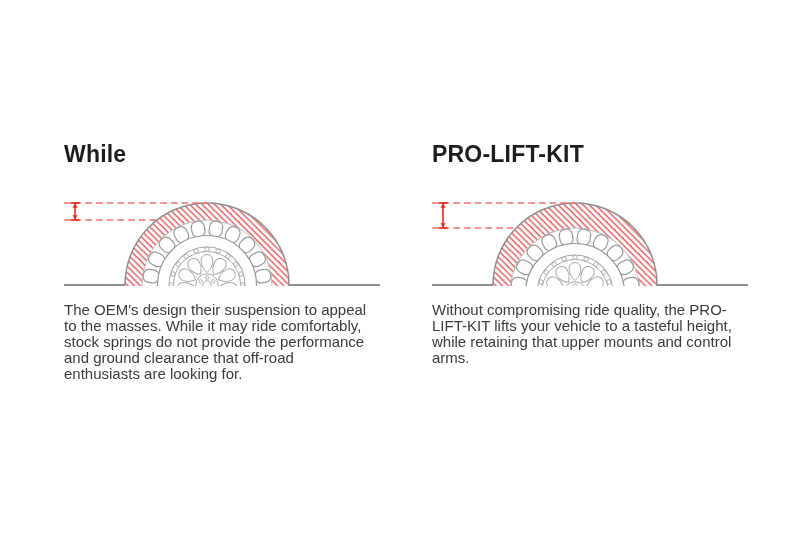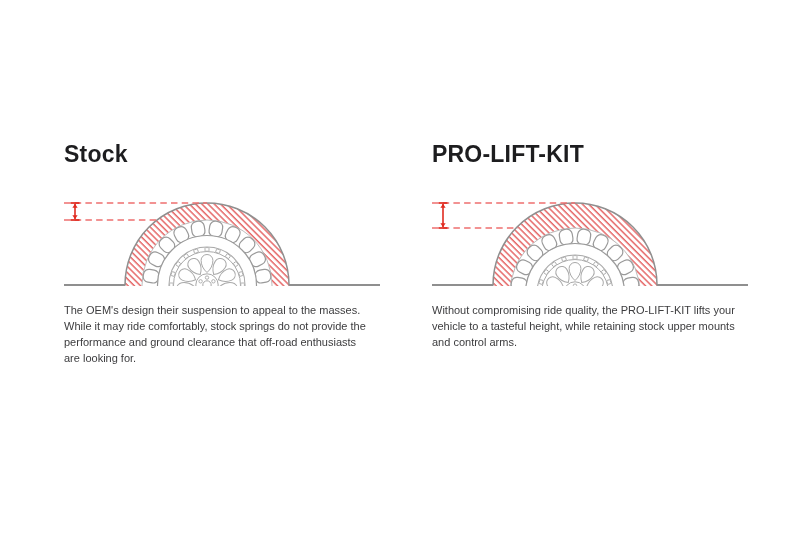--- a/index.html
+++ b/index.html
@@ -11,30 +11,30 @@
   .panel-left{left:64px;}
   .panel-right{left:432px;}
   .panel h2{
     margin:0;font-size:23px;line-height:24px;font-weight:700;
     color:#1d1d1f;letter-spacing:0.2px;
   }
   .diagram{position:absolute;top:50px;left:0;width:316px;height:97px;}
   .diagram svg{display:block;}
   .panel p{
     position:absolute;top:160px;left:0;margin:0;width:308px;
-    font-size:11px;line-height:16px;color:#3c3c3e;font-weight:400;
+    font-size:15px;line-height:16px;color:#3c3c3e;font-weight:400;
   }
 </style>
 </head>
 <body>
 
 <div class="canvas">
 
   <section class="panel panel-left">
-    <h2>Stock</h2>
+    <h2>While</h2>
     <div class="diagram">
       <svg id="diagram-0" width="316" height="97" viewBox="0 0 316 97">
           <defs>
             <clipPath id="clip-0">
               <rect x="0" y="0" width="316" height="93.9"></rect>
             </clipPath>
             <pattern id="hatch-0" patternUnits="userSpaceOnUse" width="4.4" height="4.4" patternTransform="rotate(-45)">
               <line x1="1" y1="0" x2="1" y2="4.4" stroke="#e25757" stroke-width="1.35"></line>
             </pattern>
           </defs>
@@ -206,16 +206,16 @@
           </g>
           <line x1="0" y1="11" x2="143" y2="11" stroke="#ee6f6f" stroke-width="1.6" stroke-dasharray="6.5 4.2"></line>
           <line x1="0" y1="36" x2="86.05086938724202" y2="36" stroke="#ee6f6f" stroke-width="1.6" stroke-dasharray="6.5 4.2"></line>
           <line x1="6.5" y1="11" x2="15.5" y2="11" stroke="#e02b20" stroke-width="1.7"></line>
           <line x1="6.5" y1="36" x2="15.5" y2="36" stroke="#e02b20" stroke-width="1.7"></line>
           <line x1="11" y1="12" x2="11" y2="35" stroke="#e02b20" stroke-width="1.6"></line>
           <path d="M 11 11.8 l -2.6 4 l 5.2 0 Z" fill="#e02b20"></path>
           <path d="M 11 35.2 l -2.6 -4 l 5.2 0 Z" fill="#e02b20"></path>
         </svg>
     </div>
-    <p>Without compromising ride quality, the PRO-LIFT-KIT lifts your vehicle to a tasteful height, while retaining stock upper mounts and control arms.</p>
+    <p>Without compromising ride quality, the PRO-LIFT-KIT lifts your vehicle to a tasteful height, while retaining that upper mounts and control arms.</p>
   </section>
 
 </div>
 
 </body></html>

